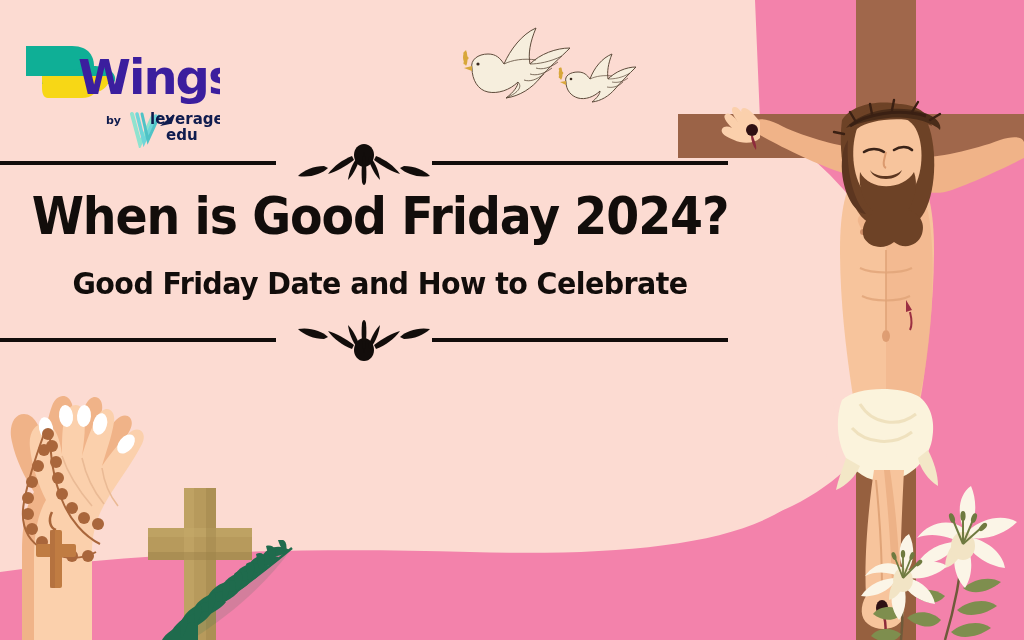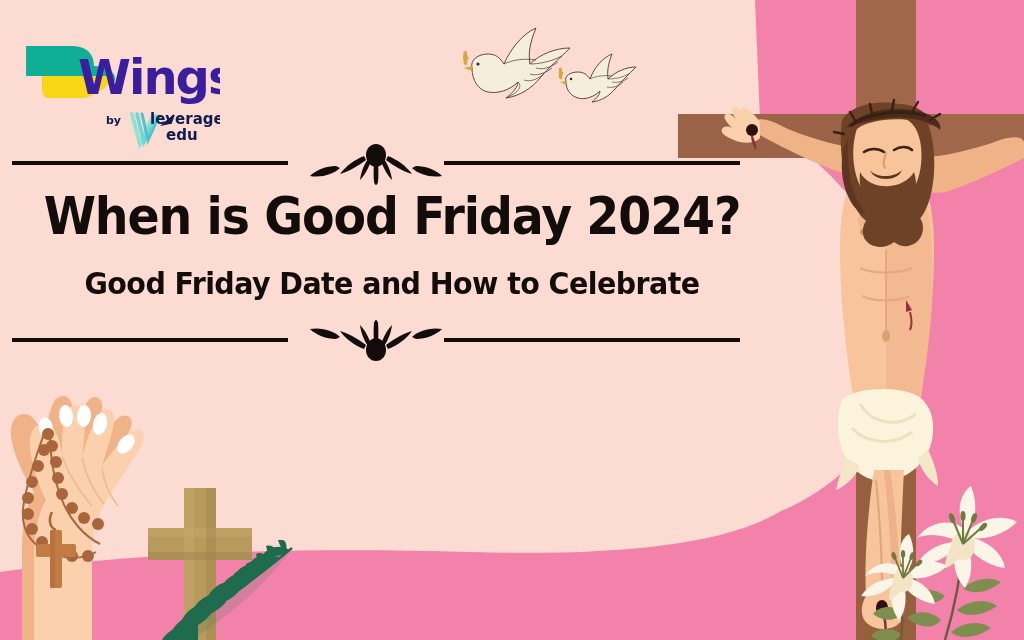--- a/index.html
+++ b/index.html
@@ -18,21 +18,20 @@
   
   #logo{
     position:absolute;left:20px;top:32px;width:200px;height:116px;
   }
   #logo svg{display:block;width:100%;height:100%;}
 
   
   #headline-block{
     position:absolute;left:0;top:150px;width:760px;height:230px;
     text-align:center;
-    padding-left:12px;
   }
   .rule-row{
     position:relative;height:26px;
   }
   .rule{
     position:absolute;top:11px;height:4px;background:#120D0B;
   }
   .rule.left{left:0;width:276px;}
   .rule.right{left:432px;width:296px;}
   .ornament{

